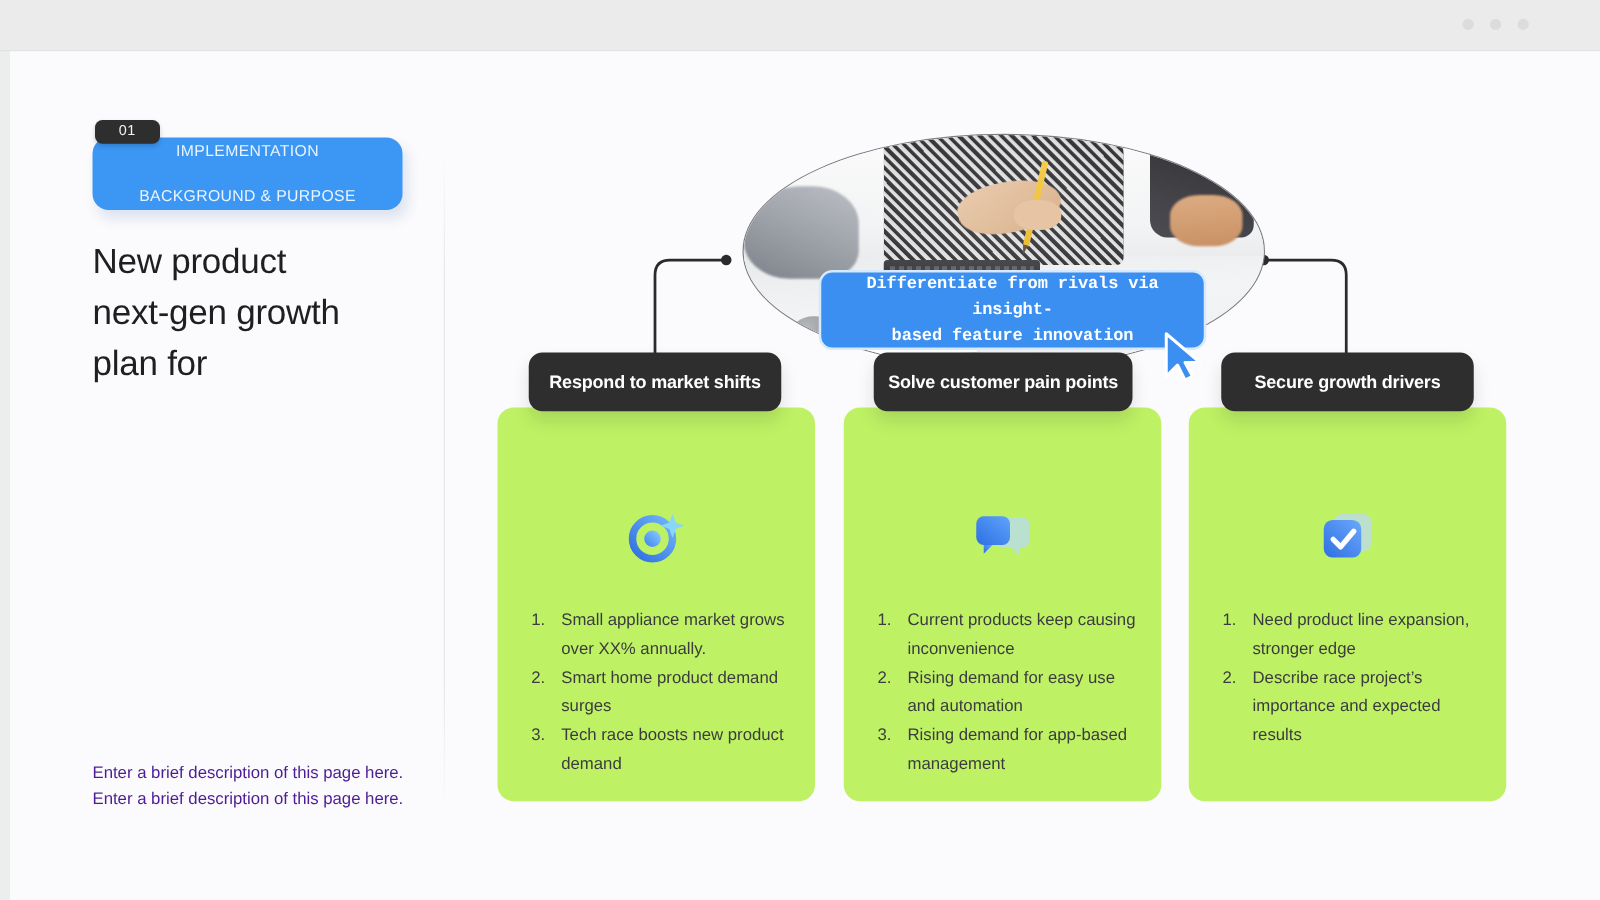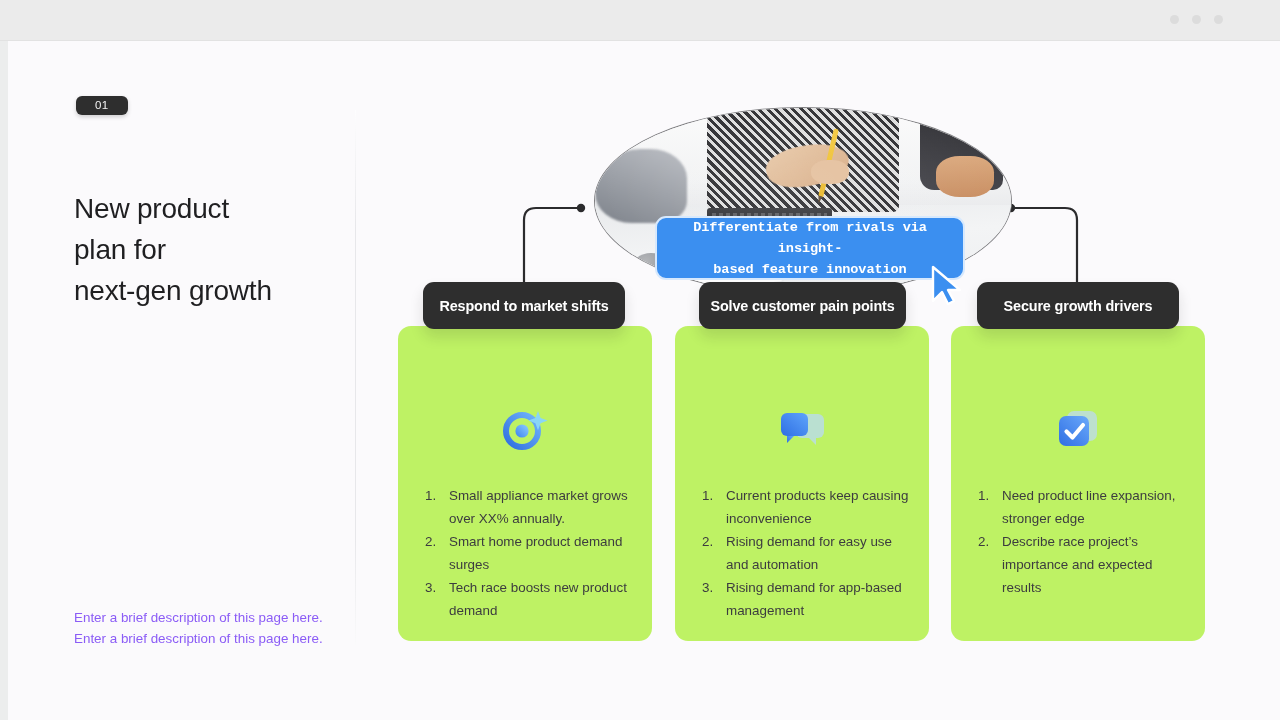--- a/index.html
+++ b/index.html
@@ -73,21 +73,21 @@
     line-height: 41px;
     color: #1f1f21;
     font-weight: 400;
     letter-spacing: -.2px;
   }
 
   .left-foot {
     position: absolute; left: 66px; top: 566px;
     font-size: 13.4px;
     line-height: 21px;
-    color: #8b5cf6;
+    color: #4c1d95;
   }
 
   .divider {
     position: absolute;
     left: 347px; top: 69px;
     width: 1px; height: 535px;
     background: linear-gradient(to bottom, #fdfdfe 0%, #e7e7ea 22%, #e7e7ea 80%, #fafafb 100%);
   }
 
   
@@ -322,27 +322,30 @@
     <i></i>
     <i></i>
     <i></i>
   </div>
 </div>
 
 <div class="slide">
 
   <div class="left-col">
     <div class="kicker-wrap">
+      <div class="kicker-pill">
+        <span><span>IMPLEMENTATION</span><br><span>BACKGROUND &amp; PURPOSE</span></span>
+      </div>
       <div class="kicker-badge">01</div>
     </div>
 
     <div class="headline">
       <div>New product</div>
+      <div>next-gen growth</div>
       <div>plan for</div>
-      <div>next-gen growth</div>
     </div>
   </div>
 
   <div class="left-foot">
     <div>Enter a brief description of this page here.</div>
     <div>Enter a brief description of this page here.</div>
   </div>
 
   <div class="divider"></div>
 

